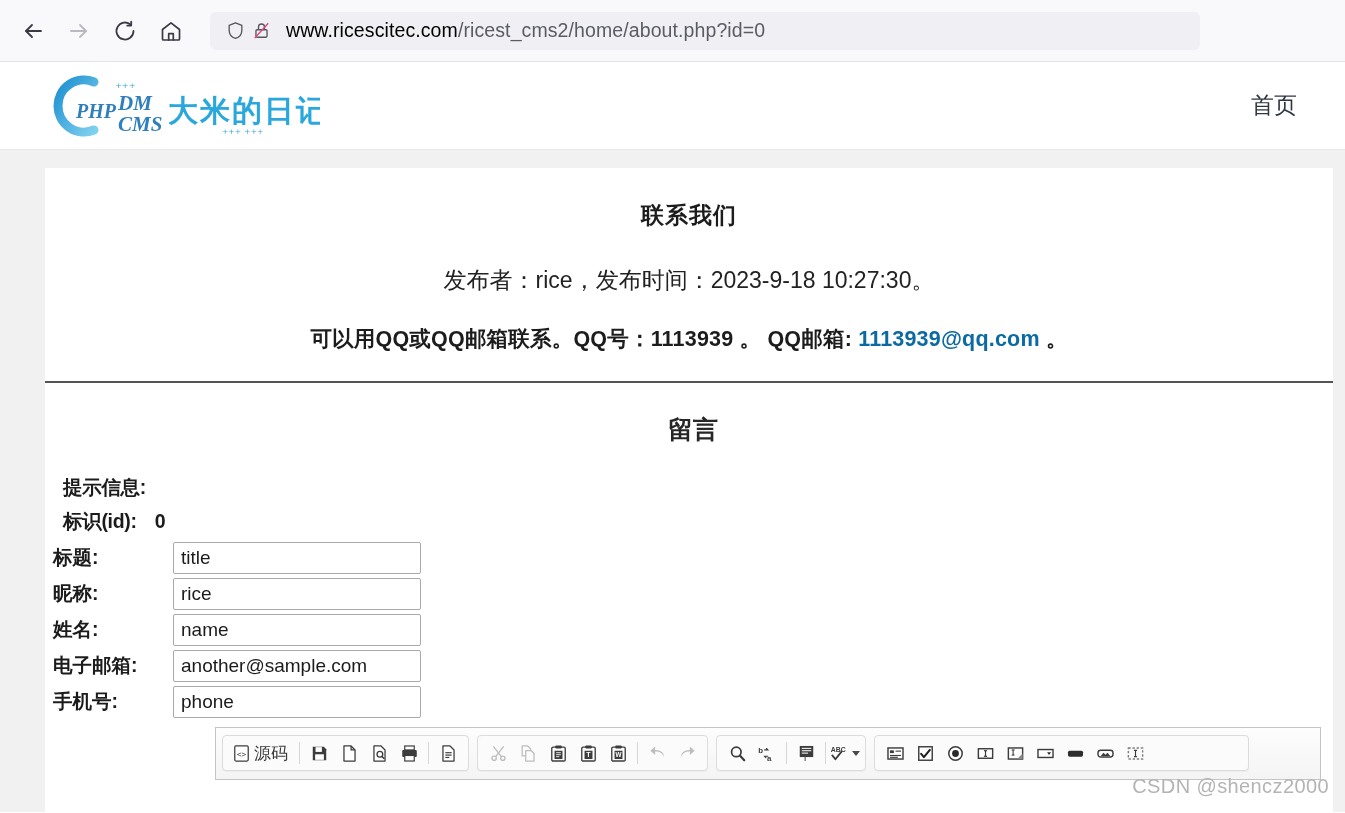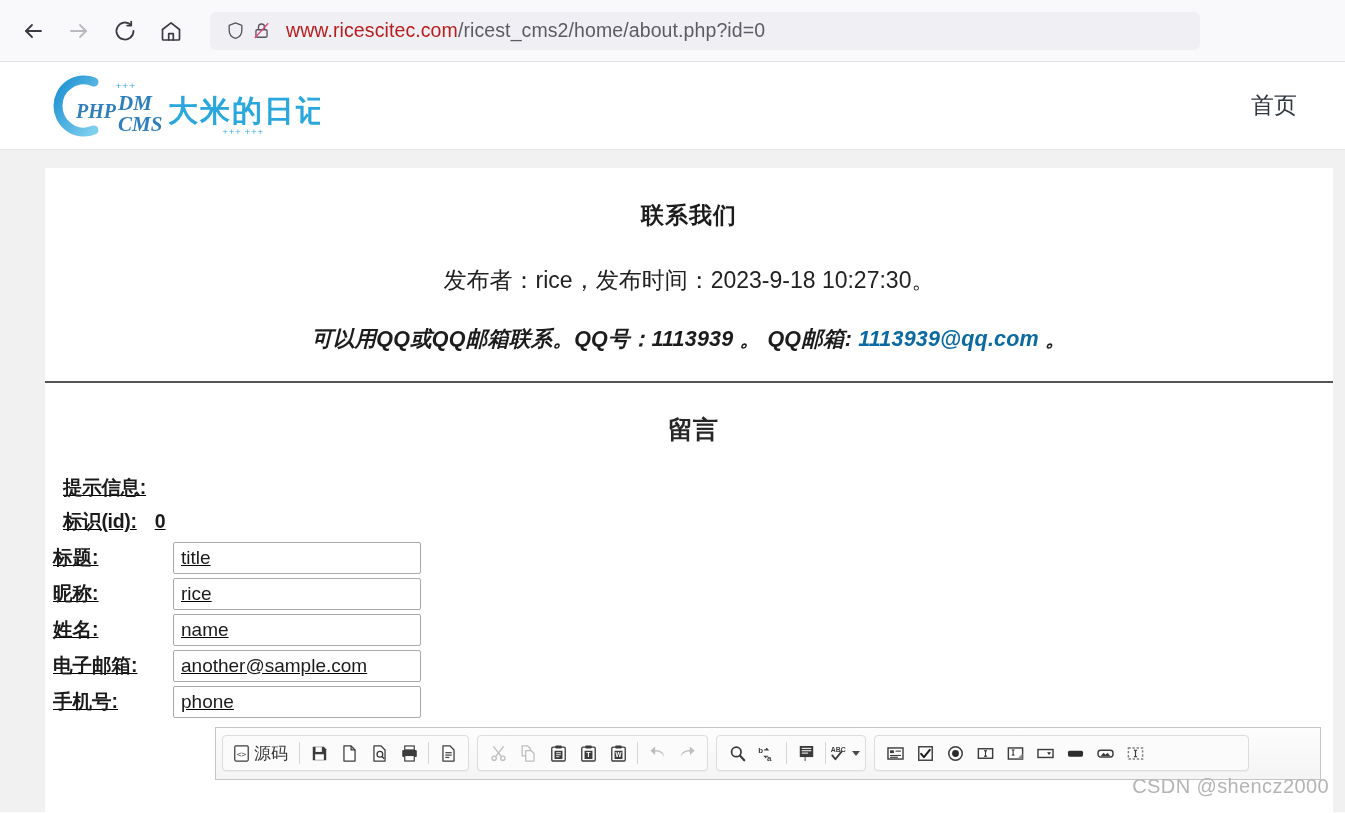--- a/index.html
+++ b/index.html
@@ -45,21 +45,21 @@
   }
   .url-icon { width: 22px; height: 22px; display:flex; align-items:center; justify-content:center; margin-right: 4px; }
   .url-text {
     font-size: 19.5px;
     color: #5b5b66;
     white-space: nowrap;
     overflow: hidden;
     margin-left: 10px;
     letter-spacing: 0.1px;
   }
-  .url-text .host { color: #b91c1c; }
+  .url-text .host { color: #000000; }
 
   
   .site-header {
     height: 88px;
     background: #ffffff;
     display: flex;
     align-items: center;
     justify-content: space-between;
     padding: 0 48px 0 50px;
     border-bottom: 1px solid #e8e8e8;
@@ -102,21 +102,20 @@
     color: #222;
     margin-top: 34px;
   }
   .article-contact {
     text-align: center;
     font-size: 21.5px;
     font-weight: bold;
     color: #1c1c1c;
     margin-top: 28px;
     letter-spacing: 0.2px;
-    font-style: italic;
   }
   .article-contact a {
     color: #0b6aa2;
     text-decoration: none;
     cursor: pointer;
   }
   .section-rule {
     border: 0;
     border-top: 2px solid #545454;
     margin: 28px 0 0 0;
@@ -130,21 +129,20 @@
     padding-left: 8px;
   }
 
   
   .form-area { margin-top: 26px; padding-left: 8px; }
   .form-row {
     display: flex;
     align-items: center;
     margin-bottom: 3px;
     min-height: 33px;
-    text-decoration: underline;
   }
   .form-label {
     width: 120px;
     text-align: left;
     font-size: 19.5px;
     font-weight: bold;
     color: #1b1b1b;
     padding-right: 8px;
     white-space: nowrap;
   }

